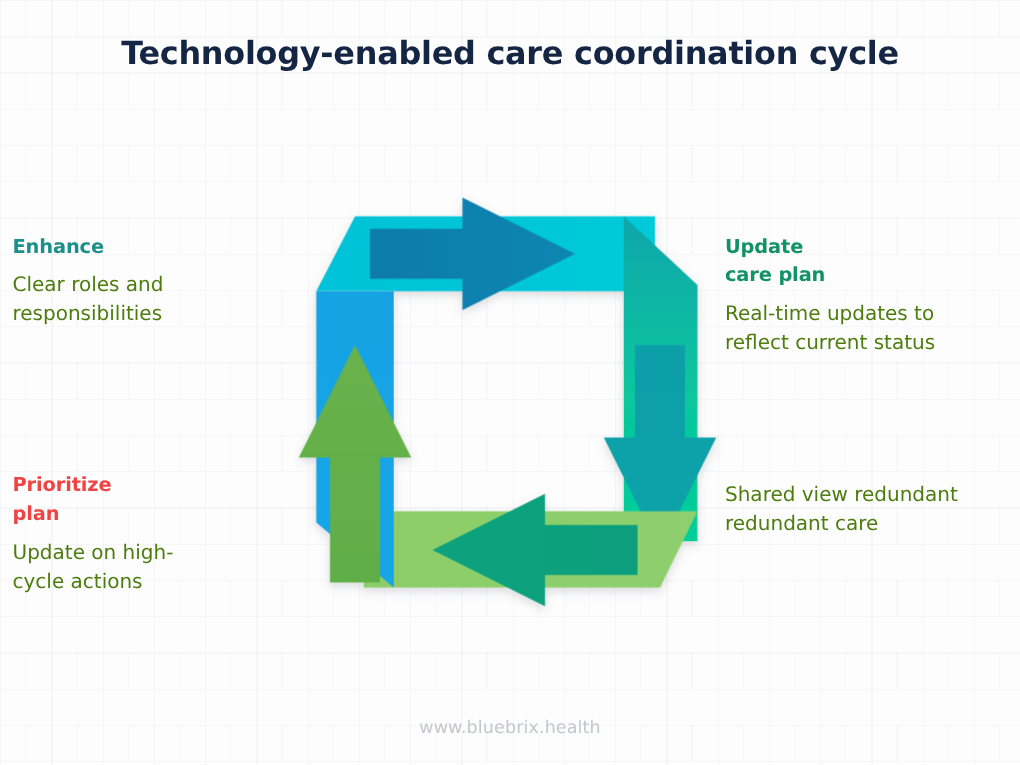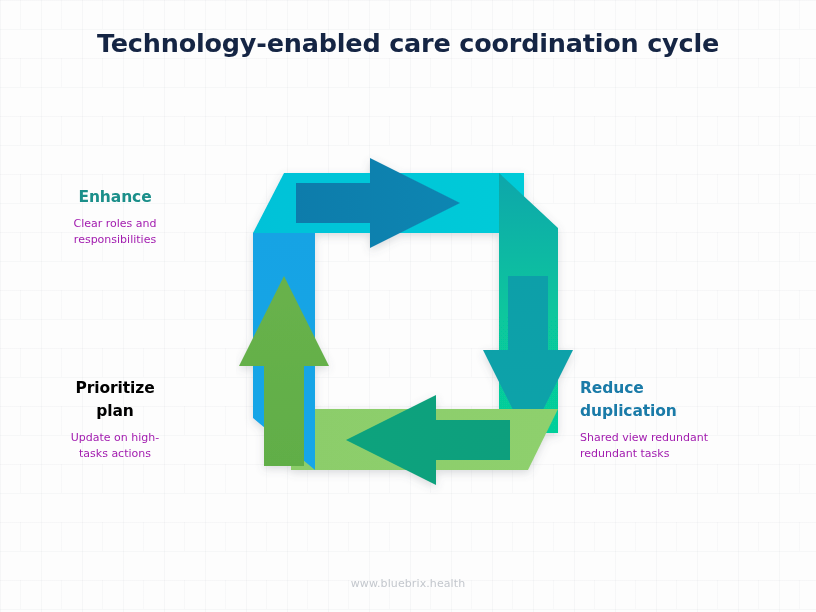--- a/index.html
+++ b/index.html
@@ -49,53 +49,53 @@
     text-align: center;
     font-size: 25.5px;
     font-weight: bold;
     letter-spacing: -0.2px;
     color: #152544;
   }
   .label-block {
     position: absolute;
     width: 210px;
   }
-  .label-block.left  { text-align: center; }
+  .label-block.left  { text-align: left; }
   .label-block.right { text-align: left;  }
   .lbl-title {
     font-size: 15.5px;
     font-weight: bold;
     line-height: 1.47;
     letter-spacing: -0.1px;
   }
   .lbl-desc {
-    font-size: 11px;
+    font-size: 16px;
     line-height: 1.45;
-    color: #a21caf;
+    color: #4d7c0f;
     margin-top: 7px;
   }
   #blk-enhance   { left: 10px;  top: 186px; }
   #blk-update    { left: 580px; top: 186px; }
   #blk-prioritize{ left: 10px;  top: 377px; }
   #blk-reduce    { left: 580px; top: 377px; }
 
   #cycle {
     position: absolute;
     left: 236px;
     top: 148px;
     width: 344px;
     height: 348px;
   }
   #footer {
     position: absolute;
     bottom: 22px;
     left: 0;
     width: 816px;
     text-align: center;
-    font-size: 11px;
+    font-size: 14px;
     color: #c3c7cd;
     letter-spacing: 0.1px;
   }
 </style>
 </head>
 <body>
 
 <div id="texture"></div>
 <div id="texture2"></div>
 
@@ -174,38 +174,44 @@
   <div class="label-block left" id="blk-enhance">
     <div class="lbl-title" style="color:#1b8f8a">
       <span>Enhance</span><br>
     </div>
     <div class="lbl-desc">
       <span>Clear roles and</span><br>
       <span>responsibilities</span>
     </div>
   </div>
 
+  <div class="label-block right" id="blk-update">
+    <div class="lbl-title" style="color:#119267">
+      <span>Update</span><br>
+      <span>care plan</span>
+    </div>
+    <div class="lbl-desc">
+      <span>Real-time updates to</span><br>
+      <span>reflect current status</span>
+    </div>
+  </div>
 
   <div class="label-block left" id="blk-prioritize">
-    <div class="lbl-title" style="color:#000000">
+    <div class="lbl-title" style="color:#ef4444">
       <span>Prioritize</span><br>
       <span>plan</span>
     </div>
     <div class="lbl-desc">
       <span>Update on high-</span><br>
-      <span>tasks actions</span>
+      <span>cycle actions</span>
     </div>
   </div>
 
   <div class="label-block right" id="blk-reduce">
-    <div class="lbl-title" style="color:#1a7ba8">
-      <span>Reduce</span><br>
-      <span>duplication</span>
-    </div>
     <div class="lbl-desc">
       <span>Shared view redundant</span><br>
-      <span>redundant tasks</span>
+      <span>redundant care</span>
     </div>
   </div>
 
   <div id="footer">www.bluebrix.health</div>
 
 </div>
 
 </body></html>

